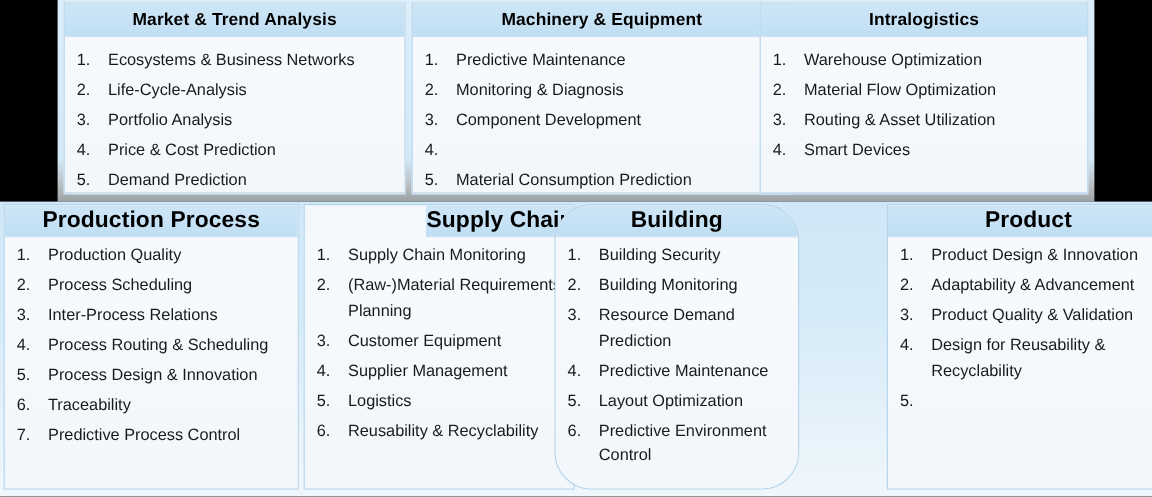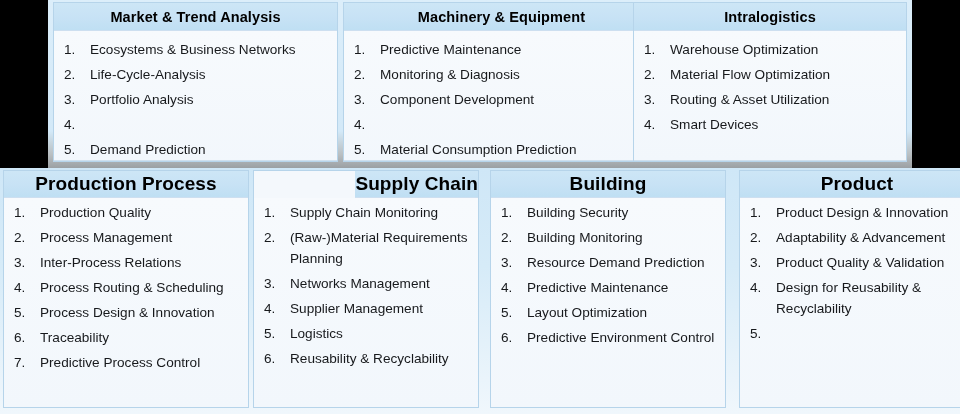--- a/index.html
+++ b/index.html
@@ -92,21 +92,21 @@
     position: absolute;
     left: 0px;
     top: 168px;
     width: 960px;
     height: 246px;
     background: linear-gradient(180deg, #cfe7f7 0%, #d6ebf8 40%, #eaf4fb 86%, #f0f7fc 100%);
   }
   #bottom-band .card { top: 2px; height: 238px; }
   #bot-card-0 { left: 3px;   width: 246px; }
   #bot-card-1 { left: 253px; width: 226px; align-items: flex-end; }
-  #bot-card-2 { left: 490px; width: 236px; }
+  #bot-card-2 { left: 462px; width: 204px; border-radius: 31px; }
   #bot-card-3 { left: 739px; width: 236px; }
 
   #bottom-band .card-header { height: 26px; font-size: 19px; }
   #bottom-band .oitem { font-size: 13.6px; line-height: 20.5px; padding-bottom: 4.5px; }
   #bottom-band .onum  { width: 26px; padding-left: 6px; }
 
   
   #top-band .card::after {
     content: "";
     position: absolute;
@@ -133,20 +133,21 @@
           <li class="oitem">
               <span class="onum">2.</span>
               <span class="otext">Life-Cycle-Analysis</span>
             </li>
           <li class="oitem">
               <span class="onum">3.</span>
               <span class="otext">Portfolio Analysis</span>
             </li>
           <li class="oitem">
               <span class="onum">4.</span>
+              <span class="otext">Price &amp; Cost Prediction</span>
             </li>
           <li class="oitem">
               <span class="onum">5.</span>
               <span class="otext">Demand Prediction</span>
             </li>
         </ul>
       </div>
     </div>
 
     <div class="card" id="top-card-1">
@@ -207,21 +208,21 @@
     <div class="card" id="bot-card-0">
       <div class="card-header">Production Process</div>
       <div class="card-body">
         <ul class="olist">
           <li class="oitem">
               <span class="onum">1.</span>
               <span class="otext">Production Quality</span>
             </li>
           <li class="oitem">
               <span class="onum">2.</span>
-              <span class="otext">Process Management</span>
+              <span class="otext">Process Scheduling</span>
             </li>
           <li class="oitem">
               <span class="onum">3.</span>
               <span class="otext">Inter-Process Relations</span>
             </li>
           <li class="oitem">
               <span class="onum">4.</span>
               <span class="otext">Process Routing &amp; Scheduling</span>
             </li>
           <li class="oitem">
@@ -247,21 +248,21 @@
           <li class="oitem">
               <span class="onum">1.</span>
               <span class="otext">Supply Chain Monitoring</span>
             </li>
           <li class="oitem">
               <span class="onum">2.</span>
               <span class="otext">(Raw-)Material Requirements Planning</span>
             </li>
           <li class="oitem">
               <span class="onum">3.</span>
-              <span class="otext">Networks Management</span>
+              <span class="otext">Customer Equipment</span>
             </li>
           <li class="oitem">
               <span class="onum">4.</span>
               <span class="otext">Supplier Management</span>
             </li>
           <li class="oitem">
               <span class="onum">5.</span>
               <span class="otext">Logistics</span>
             </li>
           <li class="oitem">

